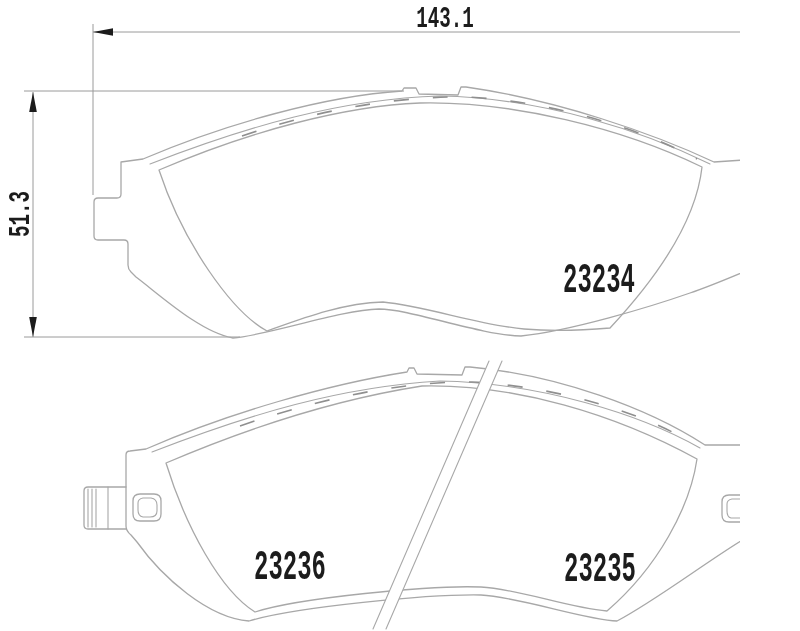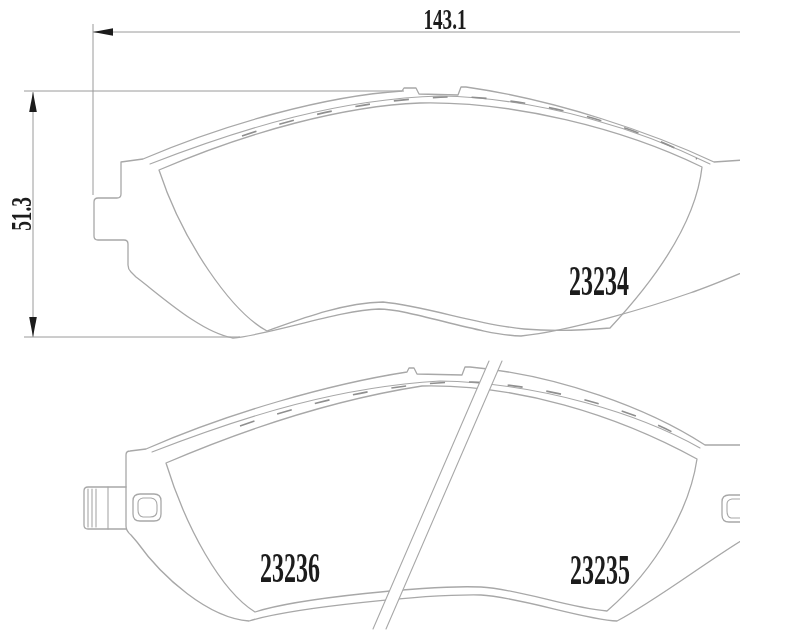--- a/index.html
+++ b/index.html
@@ -1,19 +1,19 @@
 <!DOCTYPE html>
 <html style="--background: #ffffff; --line: #a8a8a8; --dash: #8f8f8f; --dim: #9a9a9a; --text: #1c1c1c;"><head>
 <meta charset="utf-8">
 <style>
   html,body{margin:0;padding:0;background:#fff;}
   .stage{
     position:relative;width:740px;height:631px;overflow:hidden;
     background:var(--background,#fff);
-    font-family:Liberation Serif, serif;
+    font-family:Liberation Mono, monospace;
   }
   svg{position:absolute;left:0;top:0;}
   .outline{fill:none;stroke:var(--line,#a8a8a8);stroke-width:1.3;stroke-linejoin:round;stroke-linecap:round;}
   .thin{stroke-width:1.1;}
   .dash{fill:none;stroke:var(--dash,#8f8f8f);stroke-width:1.6;stroke-dasharray:15 24;}
   .dim{fill:none;stroke:var(--dim,#9a9a9a);stroke-width:1;}
   .arrow{fill:var(--text,#1c1c1c);stroke:none;}
   .bandfill{fill:var(--background,#fff);stroke:none;}
   .label{
     position:absolute;color:var(--text,#1c1c1c);font-weight:bold;white-space:nowrap;

